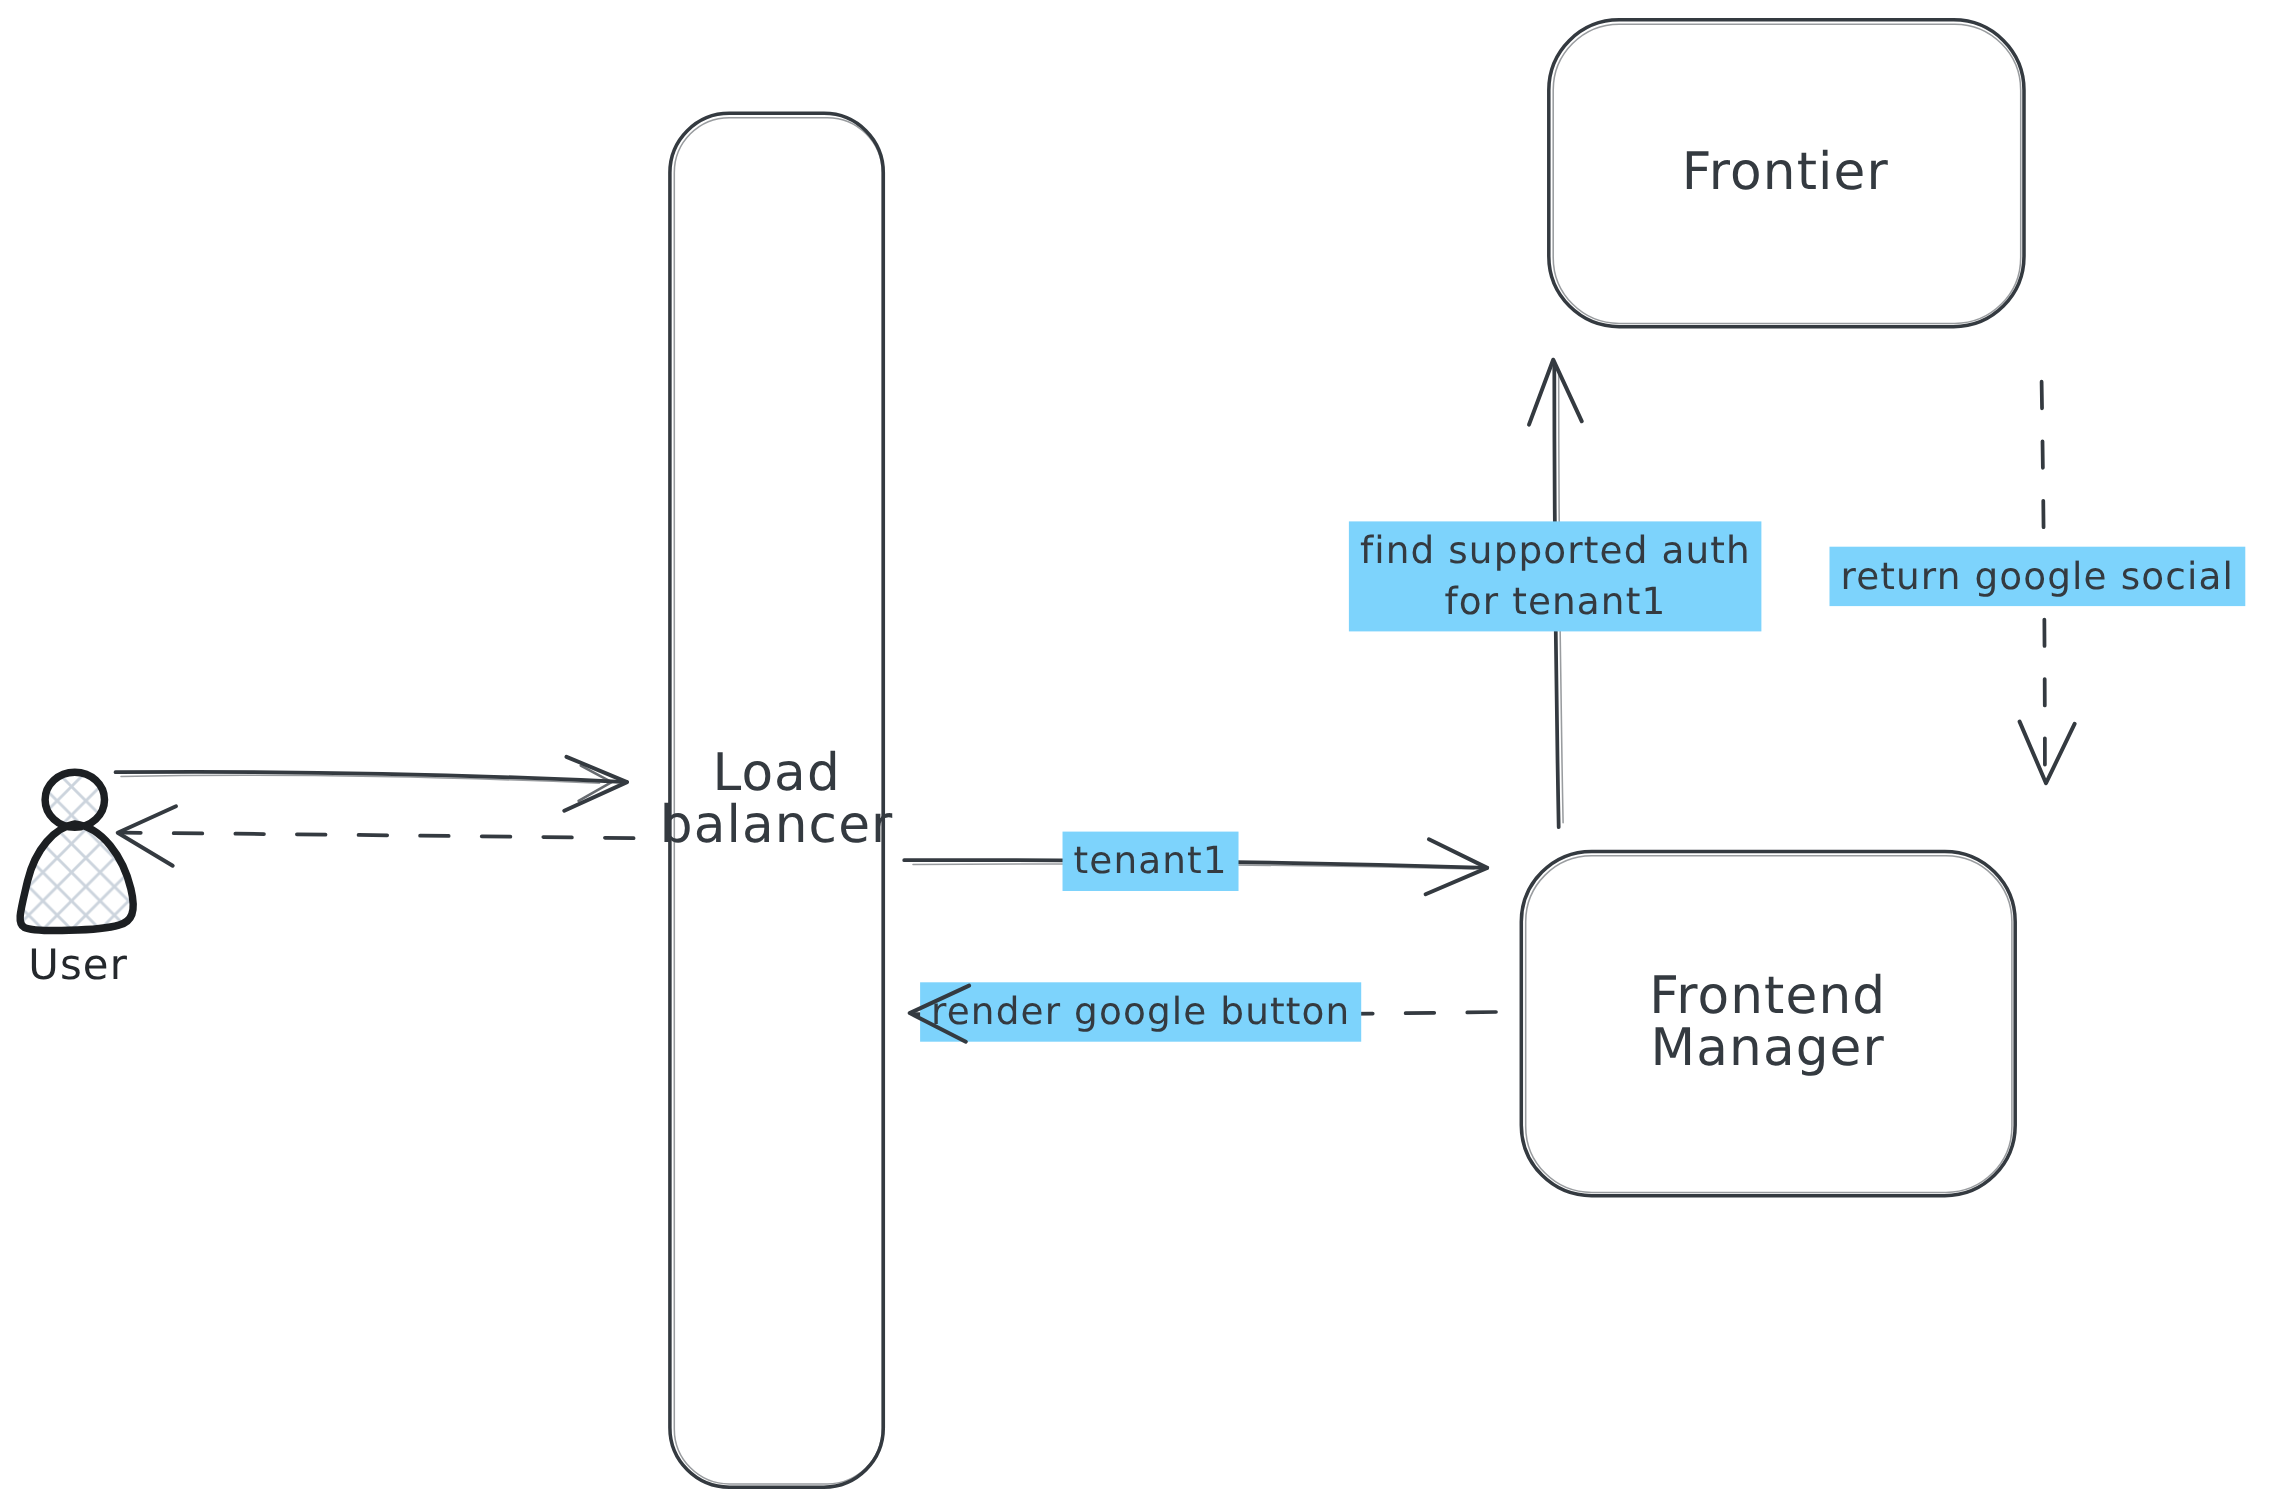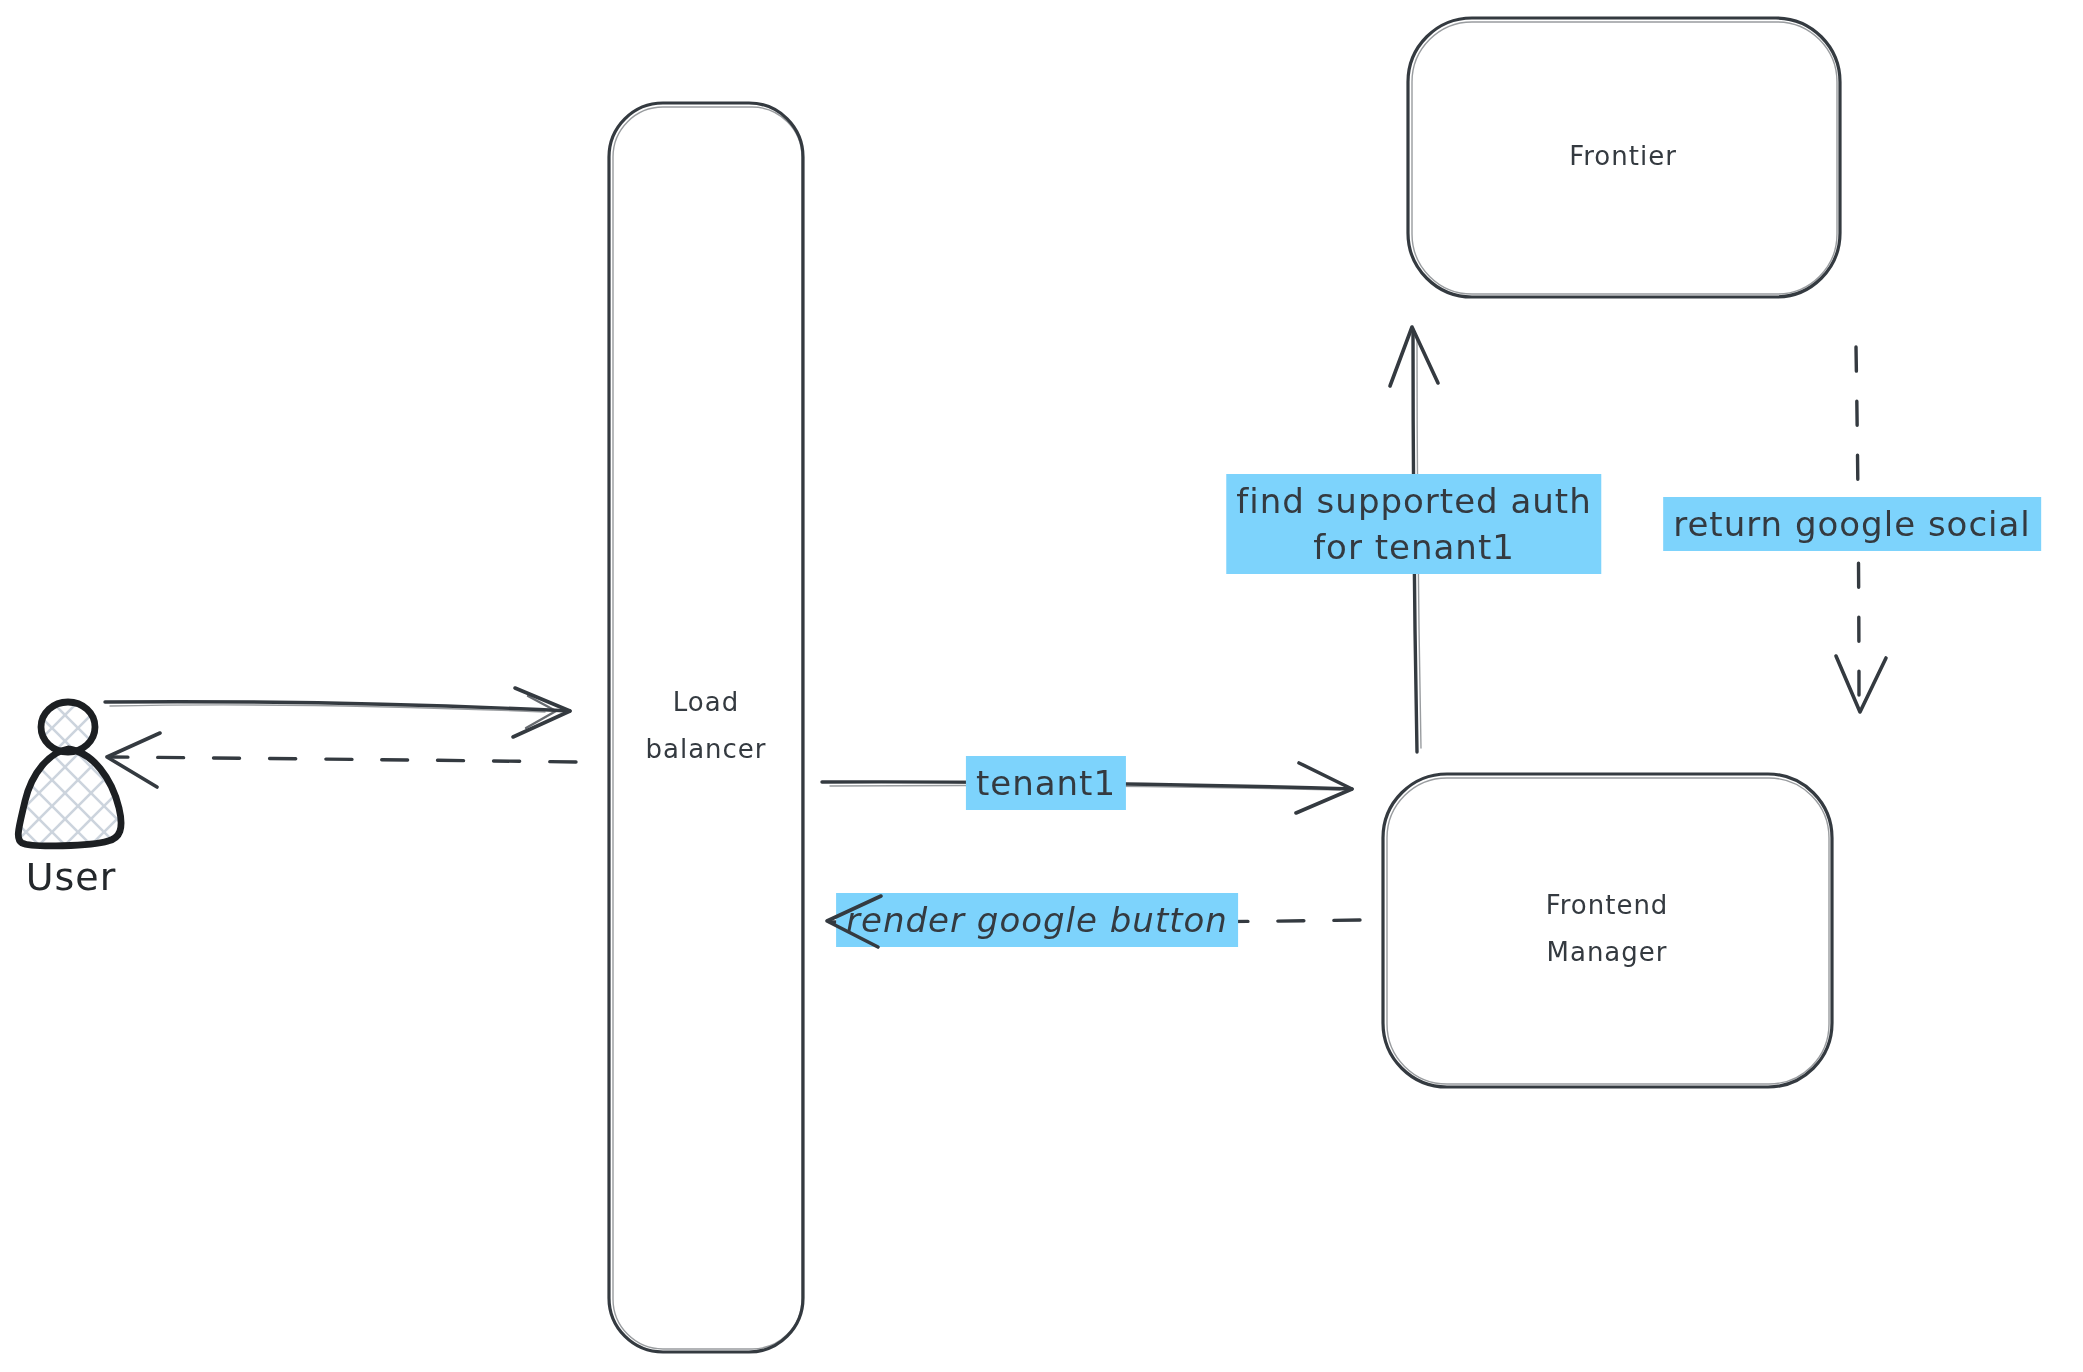--- a/index.html
+++ b/index.html
@@ -30,21 +30,21 @@
     z-index: 2;
     letter-spacing: 1px;
   }
   .edge-lbl {
     font-size: 34px;
     background: #7dd3fc;
     padding: 4px 10px;
     line-height: 46px;
   }
   .node-lbl {
-    font-size: 26px;
+    font-size: 47px;
     line-height: 47px;
   }
   .user-lbl {
     font-size: 38px;
     color: #24282c;
   }
 </style>
 </head>
 <body>
 
@@ -98,21 +98,21 @@
       <path d="M 1417 752 Q 1413 540 1413 330"></path>
       <path d="M 1421 748 Q 1417 540 1417 340" stroke-width="1.4" opacity="0.5"></path>
 
       <path d="M 1856 347 Q 1859 530 1859 708" stroke-dasharray="24 30"></path>
     </g>
   </svg>
 
 
   <div class="lbl edge-lbl" style="left:1046px; top:783px;">tenant1</div>
 
-  <div class="lbl edge-lbl" style="left:1037px; top:920px;font-style:italic;">render google button</div>
+  <div class="lbl edge-lbl" style="left:1037px; top:920px;">render google button</div>
 
   <div class="lbl edge-lbl" style="left:1414px; top:524px;">
     <div>find supported auth</div>
     <div>for tenant1</div>
   </div>
 
   <div class="lbl edge-lbl" style="left:1852px; top:524px;">
     <div>return google social</div>
   </div>
 

